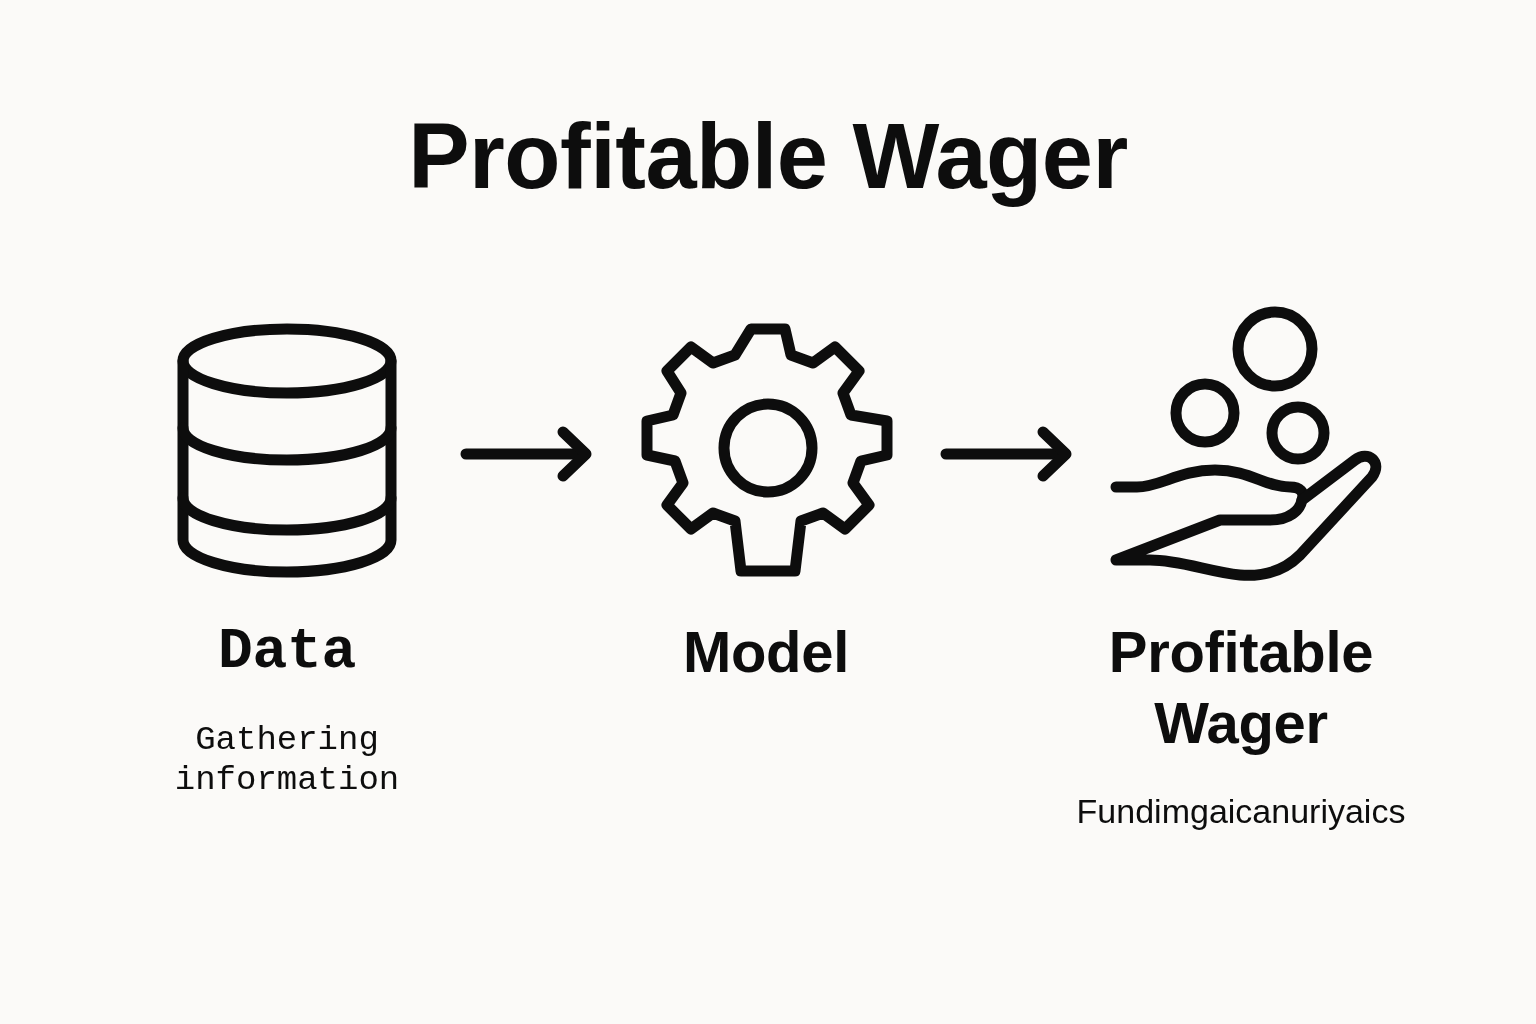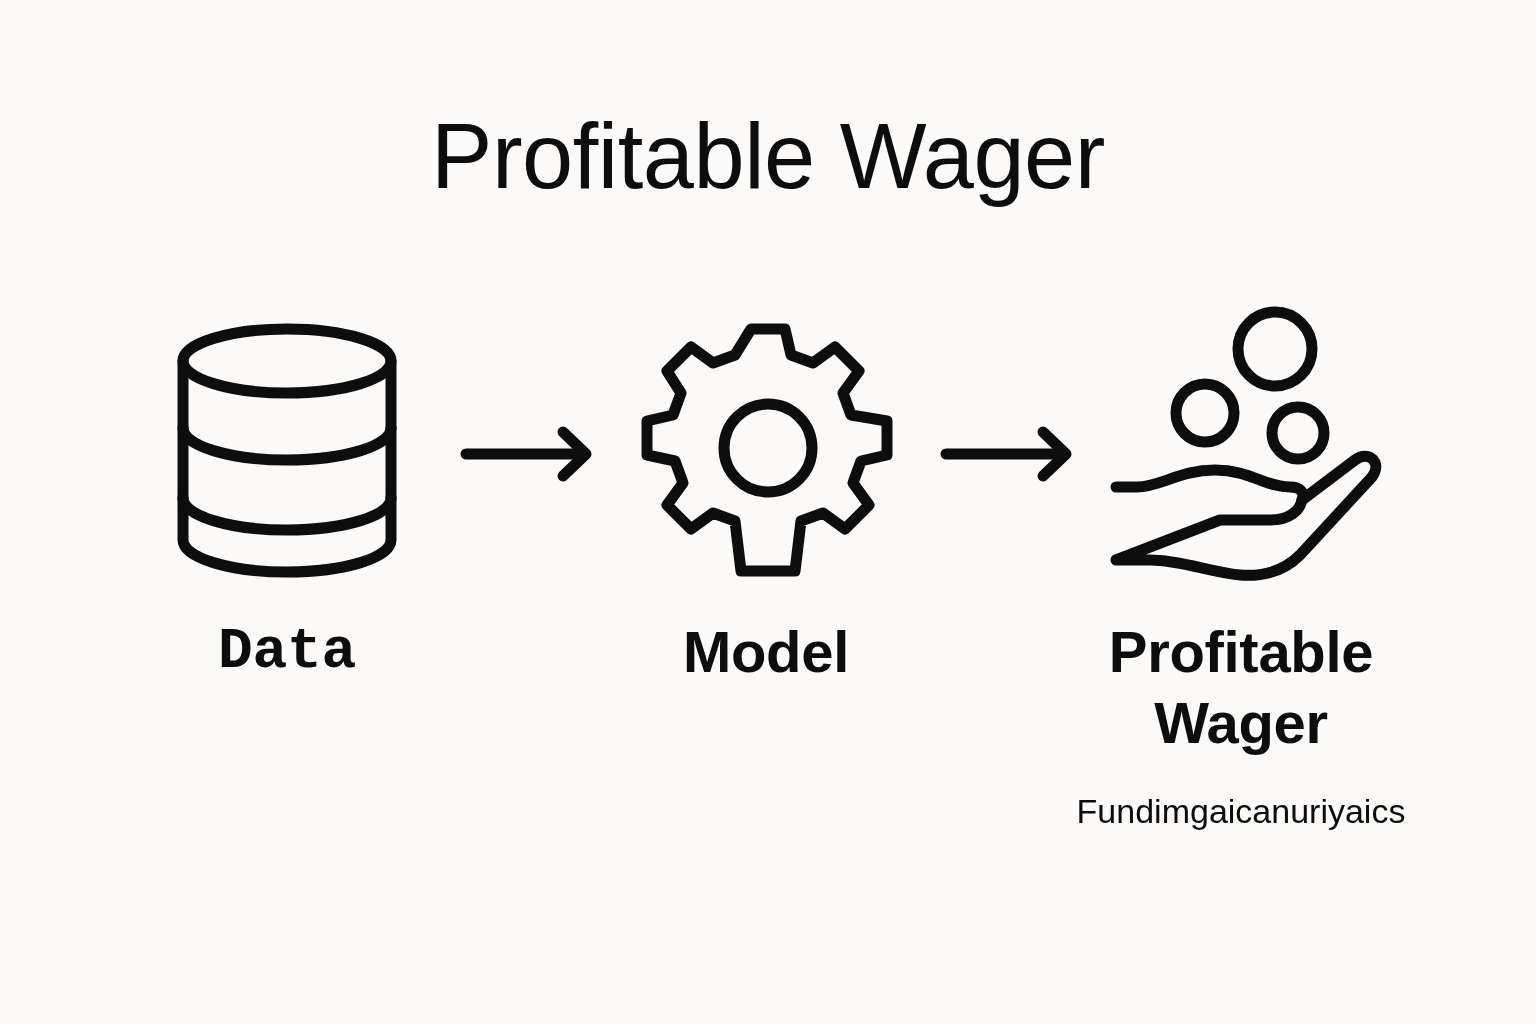--- a/index.html
+++ b/index.html
@@ -5,21 +5,21 @@
     html, body { margin: 0; padding: 0; }
     body {
       width: 1536px; height: 1024px; overflow: hidden;
       background: #fbfaf8;
       font-family: "Liberation Sans", "DejaVu Sans", sans-serif;
       color: #0d0d0d;
       position: relative;
     }
     .title {
       position: absolute; left: 0; top: 96px; width: 1536px;
-      text-align: center; font-size: 92px; font-weight: 400;
+      text-align: center; font-size: 92px; font-weight: 700;
       letter-spacing: -0.5px; line-height: 120px;
     }
     svg.icons { position: absolute; left: 0; top: 0; }
     .step {
       position: absolute; width: 420px; text-align: center;
     }
     .step .label {
       font-size: 58px; font-weight: 700; line-height: 71px;
       letter-spacing: -0.3px;
     }
@@ -66,20 +66,21 @@
       <circle cx="1205" cy="413" r="29"></circle>
       <circle cx="1298" cy="433" r="26"></circle>
       <path d="M1116 487 H1137 C1160 487 1180 470 1215 470 C1250 470 1265 487 1290 487 C1300 487 1305 492 1302 500"></path>
       <path d="M1220 520 H1270 C1290 520 1300 510 1302 500 L1355 460 C1368 450 1383 462 1372 477 L1300 555 C1285 570 1265 577 1240 575 C1210 572 1180 560 1150 560 H1116 Z"></path>
     </g>
   </g>
 </svg>
 
 <div class="step" style="left:77px; top:616px;font-family:Liberation Mono, monospace;">
   <div class="label">Data</div>
+  <div class="desc">Gathering information</div>
 </div>
 
 <div class="step" style="left:556px; top:616px;">
   <div class="label">Model</div>
 </div>
 
 <div class="step" style="left:1031px; top:616px;">
   <div class="label">Profitable</div>
   <div class="label">Wager</div>
   <div class="desc">Fundimgaicanuriyaics</div>

